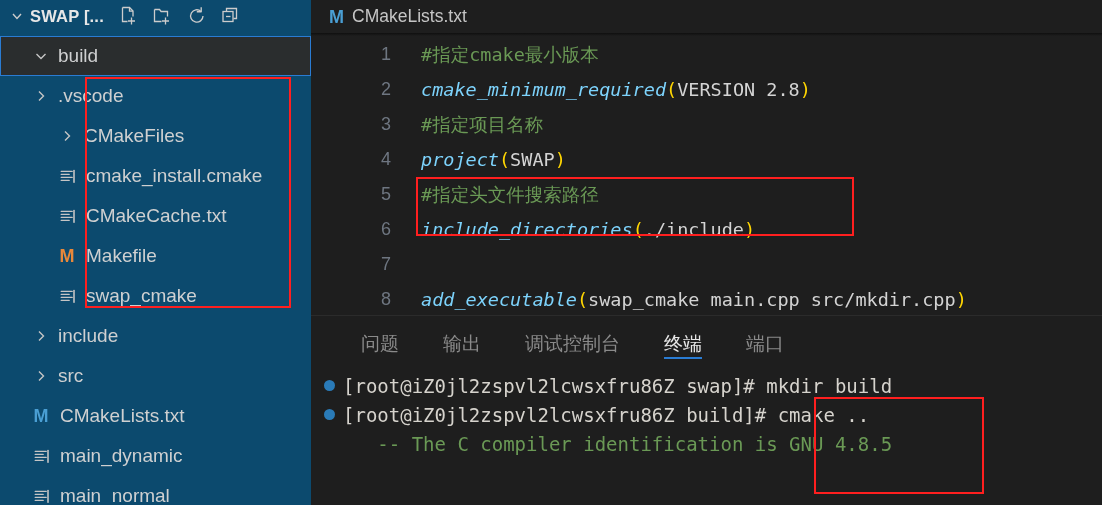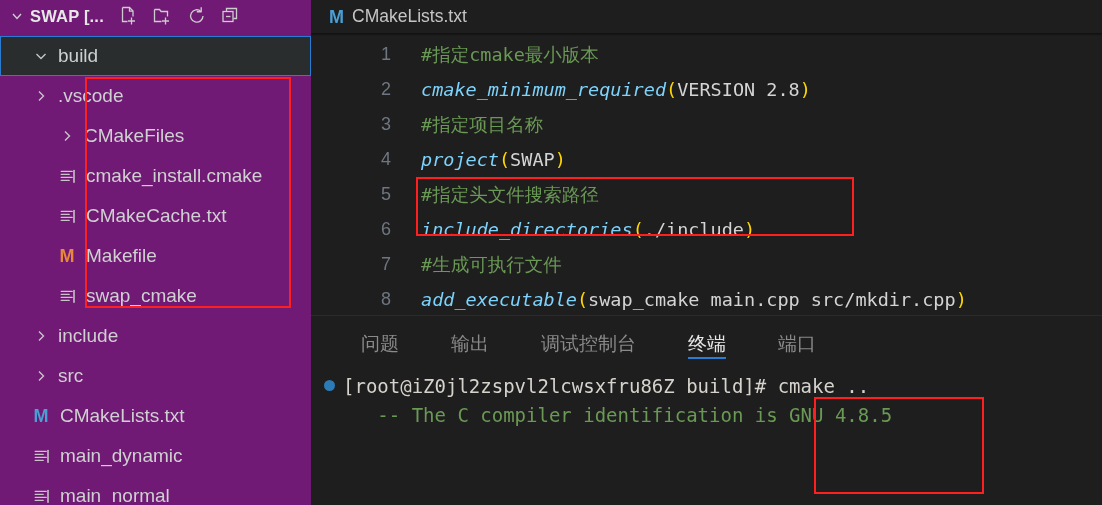--- a/index.html
+++ b/index.html
@@ -8,21 +8,21 @@
     background: #1e1e1e;
     font-family: "Liberation Sans", "DejaVu Sans", sans-serif;
     overflow: hidden;
   }
   #app { position: relative; width: 1102px; height: 505px; display: flex; background:#1e1e1e; }
 
   
   #sidebar {
     position: relative;
     width: 311px; height: 505px;
-    background: #701a75;
+    background: #0c4a6e;
     flex: 0 0 311px;
     overflow: hidden;
   }
   .explorer-header {
     display: flex; align-items: center;
     height: 32px; padding-left: 8px;
     gap: 0px;
   }
   .twisty {
     width: 18px; height: 18px; flex: 0 0 18px;
@@ -108,21 +108,21 @@
         font-family:"Liberation Sans", sans-serif; padding-right: 6px; }
   .code { padding-left: 24px; white-space: pre; }
   .c-comment { color:#6a9955; }
   .c-func    { color:#7dd3fc;font-style:italic; }
   .c-paren   { color:#ffd602; }
   .c-arg     { color:#d4d4d4; }
 
   
   .panel { position:relative; height: 190px; background:#1e1e1e; }
   .panel-sep { height:1px; background:#2b2b2b; margin-left: 0px; }
-  .panel-tabs { display:flex; align-items:center; height:55px; padding-left:28px; gap:8px; }
+  .panel-tabs { display:flex; align-items:center; height:55px; padding-left:28px; gap:0px; }
   .ptab { position:relative; color:#8a8a8a; font-size:19px; padding: 0 22px; height:55px;
           display:flex; align-items:center; }
   .ptab.active { color:#e7e7e7; }
   .ptab.active::after {
     content:""; position:absolute; left:22px; right:22px; bottom:12px;
     height:2px; background:#2a7cd3;
   }
   .term { padding-left: 8px; position:relative; }
   .tline { display:flex; align-items:center; height:29px;
            font-family:"DejaVu Sans Mono","Liberation Mono", monospace;
@@ -326,39 +326,39 @@
           <div class="codeline">
             <span class="ln">5</span>
             <span class="code"><span class="c-comment">#指定头文件搜索路径</span></span>
           </div>
           <div class="codeline">
             <span class="ln">6</span>
             <span class="code"><span class="c-func">include_directories</span><span class="c-paren">(</span><span class="c-arg">./include</span><span class="c-paren">)</span></span>
           </div>
           <div class="codeline">
             <span class="ln">7</span>
-            <span class="code"><span class="c-comment">#生成可执行文件</span></span>
           </div>
           <div class="codeline">
             <span class="ln">8</span>
             <span class="code"><span class="c-func">add_executable</span><span class="c-paren">(</span><span class="c-arg">swap_cmake main.cpp src/mkdir.cpp</span><span class="c-paren">)</span></span>
           </div>
         </div>
     </div>
 
     <div class="panel">
       <div class="panel-sep"></div>
       <div class="panel-tabs" id="ptabs">
           <div class="ptab">问题</div>
           <div class="ptab">输出</div>
           <div class="ptab">调试控制台</div>
           <div class="ptab active">终端</div>
           <div class="ptab">端口</div>
         </div>
       <div class="term" id="termlines">
+          <div class="tline"><span class="bullet"><i></i></span><span class="txt">[root@iZ0jl2zspvl2lcwsxfru86Z swap]# mkdir build</span></div>
           <div class="tline"><span class="bullet"><i></i></span><span class="txt">[root@iZ0jl2zspvl2lcwsxfru86Z build]# cmake ..</span></div>
           <div class="tline"><span class="bullet"></span><span class="txt" style="color: rgb(106, 153, 85);">   -- The C compiler identification is GNU 4.8.5</span></div>
         </div>
     </div>
 
   </div>
 
   <div id="annots">
       <div class="redbox" style="left: 85px; top: 77px; width: 206px; height: 231px; border-color: rgb(255, 31, 31);"></div>
       <div class="redbox" style="left: 416px; top: 177px; width: 438px; height: 59px; border-color: rgb(255, 31, 31);"></div>

